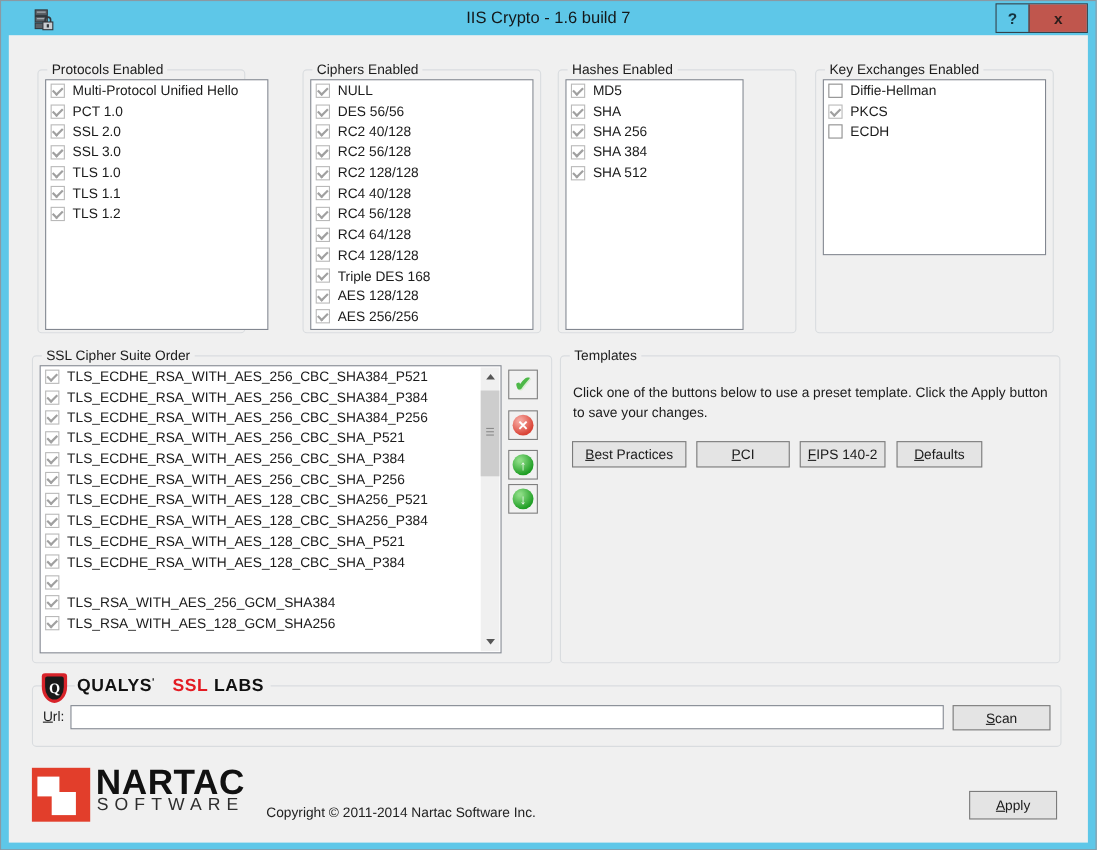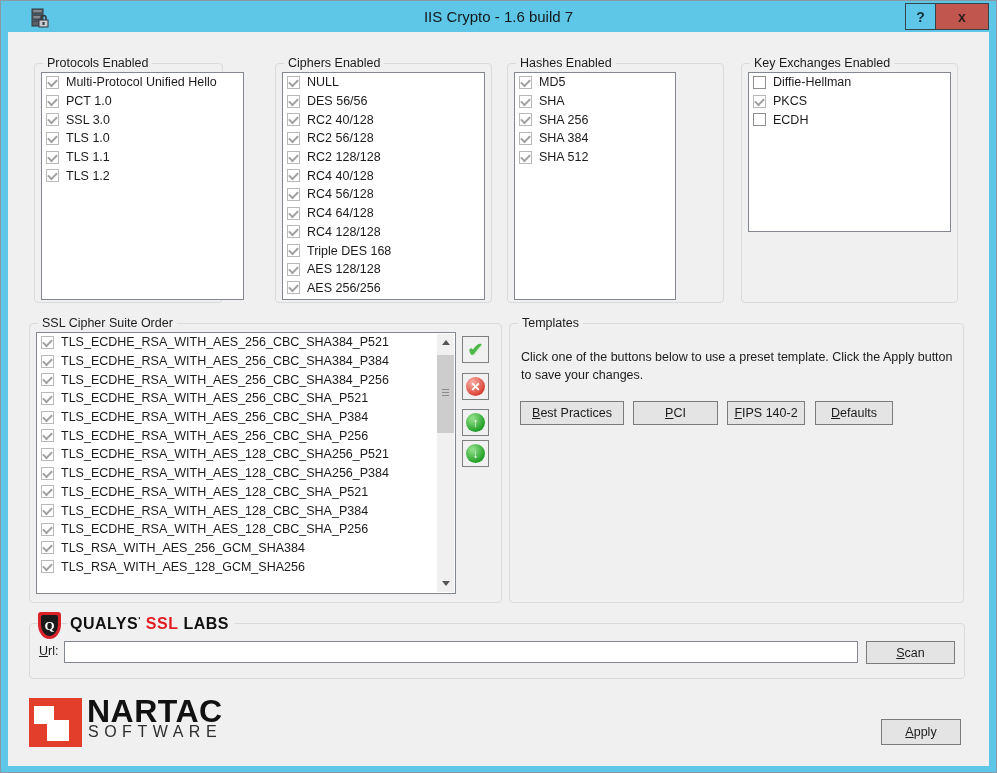--- a/index.html
+++ b/index.html
@@ -65,21 +65,21 @@
               background:#d8232a; border-radius:3px 3px 50% 50% / 3px 3px 55% 55%;
               display:flex; align-items:center; justify-content:center; }
   .q-shield .inner { width:17px; height:21px; background:#1a1a1a;
               border-radius:2px 2px 50% 50% / 2px 2px 55% 55%; display:flex;
               align-items:center; justify-content:center; color:#fff; font-weight:bold;
               font-size:13px; font-family:"Liberation Serif", serif; }
   .q-brand { position:absolute; left:38px; top:-9px; background:#f0f0f0; padding:0 6px 0 2px;
              font-weight:bold; font-size:16px; letter-spacing:0.5px; color:#111;
              white-space:nowrap; }
   .q-brand .mark { font-size:9px; vertical-align:top; }
-  .q-brand .ssl { color:#e31b23; margin-left:5px; }
+  .q-brand .ssl { color:#e31b23; margin-left:16px; }
   .q-brand .labs { margin-left:5px; }
   .url-label { position:absolute; left:9px; top:20px; }
   .url-input { position:absolute; left:34px; top:17px; width:794px; height:22px;
                border:1px solid #828790; background:#fff; font-family:"Liberation Sans",sans-serif;
                font-size:12.5px; padding:0 4px; }
   
   .n-box { position:absolute; left:21px; top:666px; width:53px; height:49px; background:#e23e2b; }
   .n-sq { position:absolute; background:#fff; }
   .n-sq1 { left:5px; top:8px; width:20px; height:18px; }
   .n-sq2 { left:18px; top:22px; width:22px; height:21px; }
@@ -121,20 +121,24 @@
           <div class="row">
             <span class="cb checked"></span>
             <span class="lbl">Multi-Protocol Unified Hello</span>
           </div>
 
           <div class="row">
             <span class="cb checked"></span>
             <span class="lbl">PCT 1.0</span>
           </div>
 
+          <div class="row">
+            <span class="cb checked"></span>
+            <span class="lbl">SSL 2.0</span>
+          </div>
 
           <div class="row">
             <span class="cb checked"></span>
             <span class="lbl">SSL 3.0</span>
           </div>
 
           <div class="row">
             <span class="cb checked"></span>
             <span class="lbl">TLS 1.0</span>
           </div>
@@ -319,21 +323,20 @@
             <span class="lbl">TLS_ECDHE_RSA_WITH_AES_128_CBC_SHA_P521</span>
           </div>
 
           <div class="row">
             <span class="cb checked"></span>
             <span class="lbl">TLS_ECDHE_RSA_WITH_AES_128_CBC_SHA_P384</span>
           </div>
 
           <div class="row">
             <span class="cb checked"></span>
-            <span class="lbl">TLS_ECDHE_RSA_WITH_AES_128_CBC_SHA_P256</span>
           </div>
 
           <div class="row">
             <span class="cb checked"></span>
             <span class="lbl">TLS_RSA_WITH_AES_256_GCM_SHA384</span>
           </div>
 
           <div class="row">
             <span class="cb checked"></span>
             <span class="lbl">TLS_RSA_WITH_AES_128_GCM_SHA256</span>
@@ -384,16 +387,17 @@
       <input class="url-input" type="text" value="" style="">
       <div class="btn" style="left:836px;top:17px;width:89px;height:23px;"><span class="u">S</span>can</div>
     </div>
 
     <div class="n-box">
       <span class="n-sq n-sq1"></span>
       <span class="n-sq n-sq2"></span>
     </div>
     <div class="n-name">NARTAC</div>
     <div class="n-sub">SOFTWARE</div>
+    <div class="copyright">Copyright © 2011-2014 Nartac Software Inc.</div>
     <div class="btn" style="left:873px;top:687px;width:80px;height:26px;"><span class="u">A</span>pply</div>
 
   </div>
 </div>
 
 </body></html>

